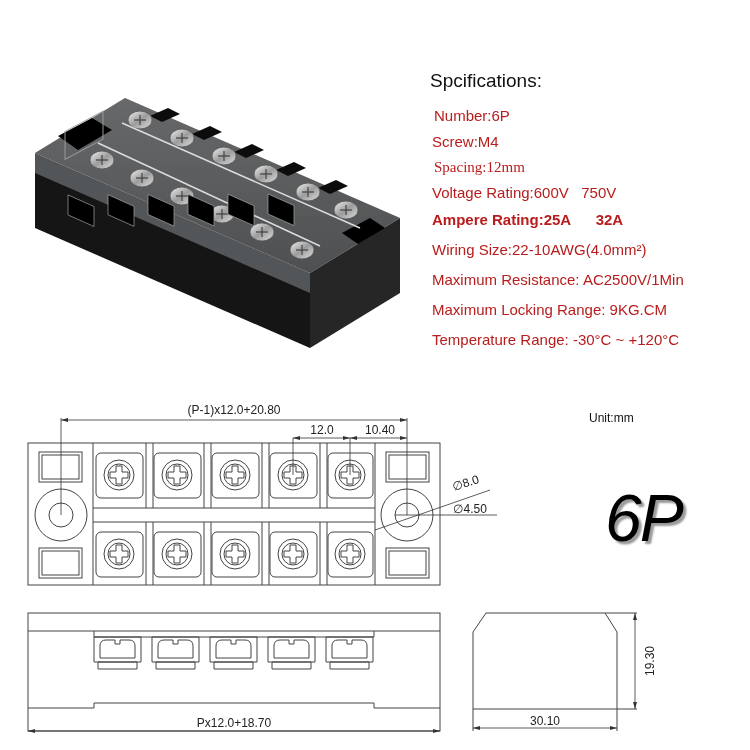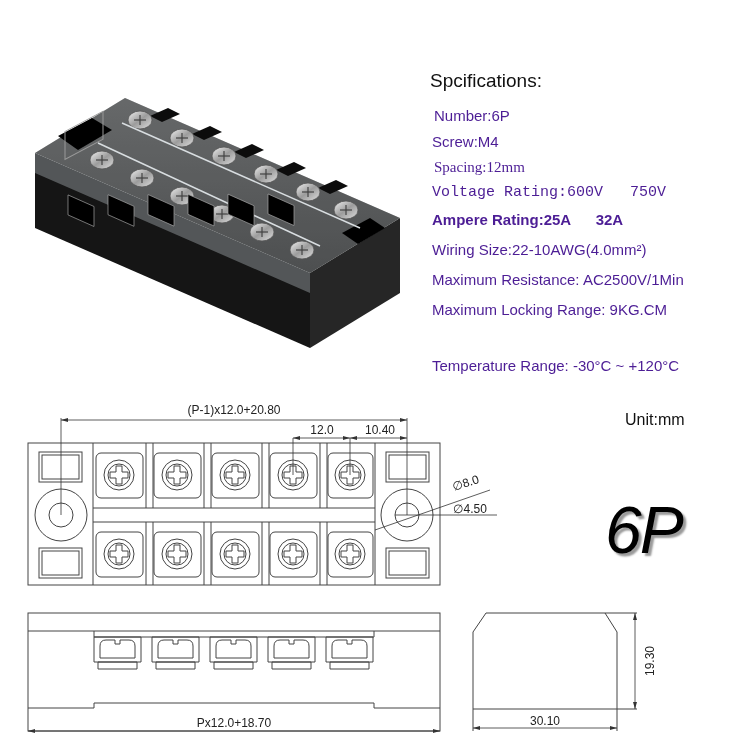--- a/index.html
+++ b/index.html
@@ -1,23 +1,23 @@
 <!DOCTYPE html>
 <html><head>
   <meta charset="utf-8">
   <style>
     html, body { margin: 0; padding: 0; background: #ffffff; }
     body { width: 750px; height: 750px; position: relative; overflow: hidden; font-family: "Liberation Sans", sans-serif; color: #111; }
     .abs { position: absolute; }
     .photo { left: 30px; top: 78px; width: 390px; height: 275px; }
     .specs { left: 430px; top: 70px; }
     .spec-title { position: absolute; left: 0; top: 0; font-size: 19px; white-space: nowrap; color: #111; }
-    .spec-line { position: absolute; font-size: 15px; white-space: nowrap; color: #4c1d95; }
-    .unit { left: 580px; top: 411px; font-size: 16px; padding-left: 45px; }
-    .big-label { left: 605px; top: 492px; font-size: 66px; font-style: italic; color: #000; text-shadow: 3px 3px 2px #9a9a9a; letter-spacing: -2px; }
+    .spec-line { position: absolute; font-size: 15px; white-space: nowrap; color: #b91c1c; }
+    .unit { left: 544px; top: 411px; font-size: 12px; padding-left: 45px; }
+    .big-label { left: 605px; top: 480px; font-size: 66px; font-style: italic; color: #000; text-shadow: 3px 3px 2px #9a9a9a; letter-spacing: -2px; }
     svg text { font-family: "Liberation Sans", sans-serif; }
   </style>
 </head>
 <body>
 
 <div class="abs photo">
   <svg width="390" height="275" viewBox="0 0 390 275">
     <defs>
       <linearGradient id="screwg" x1="0" y1="0" x2="1" y2="1">
         <stop offset="0" stop-color="#f2f2f2"></stop>
@@ -109,26 +109,26 @@
       <rect x="238" y="10" width="26" height="20" transform="skewY(24)"></rect>
     </g>
   </svg>
 </div>
 
 <div class="abs specs">
   <div class="spec-title">Spcifications:</div>
   <div class="spec-line" style="left:4px; top:37px;">Number:6P</div>
   <div class="spec-line" style="left:2px; top:63px;">Screw:M4</div>
   <div class="spec-line" style="left:4px; top:89px;font-family:Liberation Serif, serif;">Spacing:12mm</div>
-  <div class="spec-line" style="left:2px; top:114px; white-space:pre;font-family:Liberation Mono, monospace;">Voltage Rating:600V   750V</div>
+  <div class="spec-line" style="left:2px; top:114px; white-space:pre;">Voltage Rating:600V   750V</div>
   <div class="spec-line" style="left:2px; top:141px; white-space:pre;font-weight:bold;">Ampere Rating:25A      32A</div>
   <div class="spec-line" style="left:2px; top:171px;text-align:right;">Wiring Size:22-10AWG(4.0mm²)</div>
   <div class="spec-line" style="left:2px; top:201px;">Maximum Resistance: AC2500V/1Min</div>
   <div class="spec-line" style="left:2px; top:231px;">Maximum Locking Range: 9KG.CM</div>
-  <div class="spec-line" style="left:2px; top:261px;margin-top:26px;">Temperature Range: -30°C ~ +120°C</div>
+  <div class="spec-line" style="left:2px; top:261px;">Temperature Range: -30°C ~ +120°C</div>
 </div>
 
 <div class="abs unit">Unit:mm</div>
 <div class="abs big-label">6P</div>
 
 <svg class="abs" style="left:0; top:0;" width="750" height="750" viewBox="0 0 750 750">
   <g fill="none" stroke="#444" stroke-width="1">
 
     <g>
       <rect x="28" y="443" width="412" height="142"></rect>

